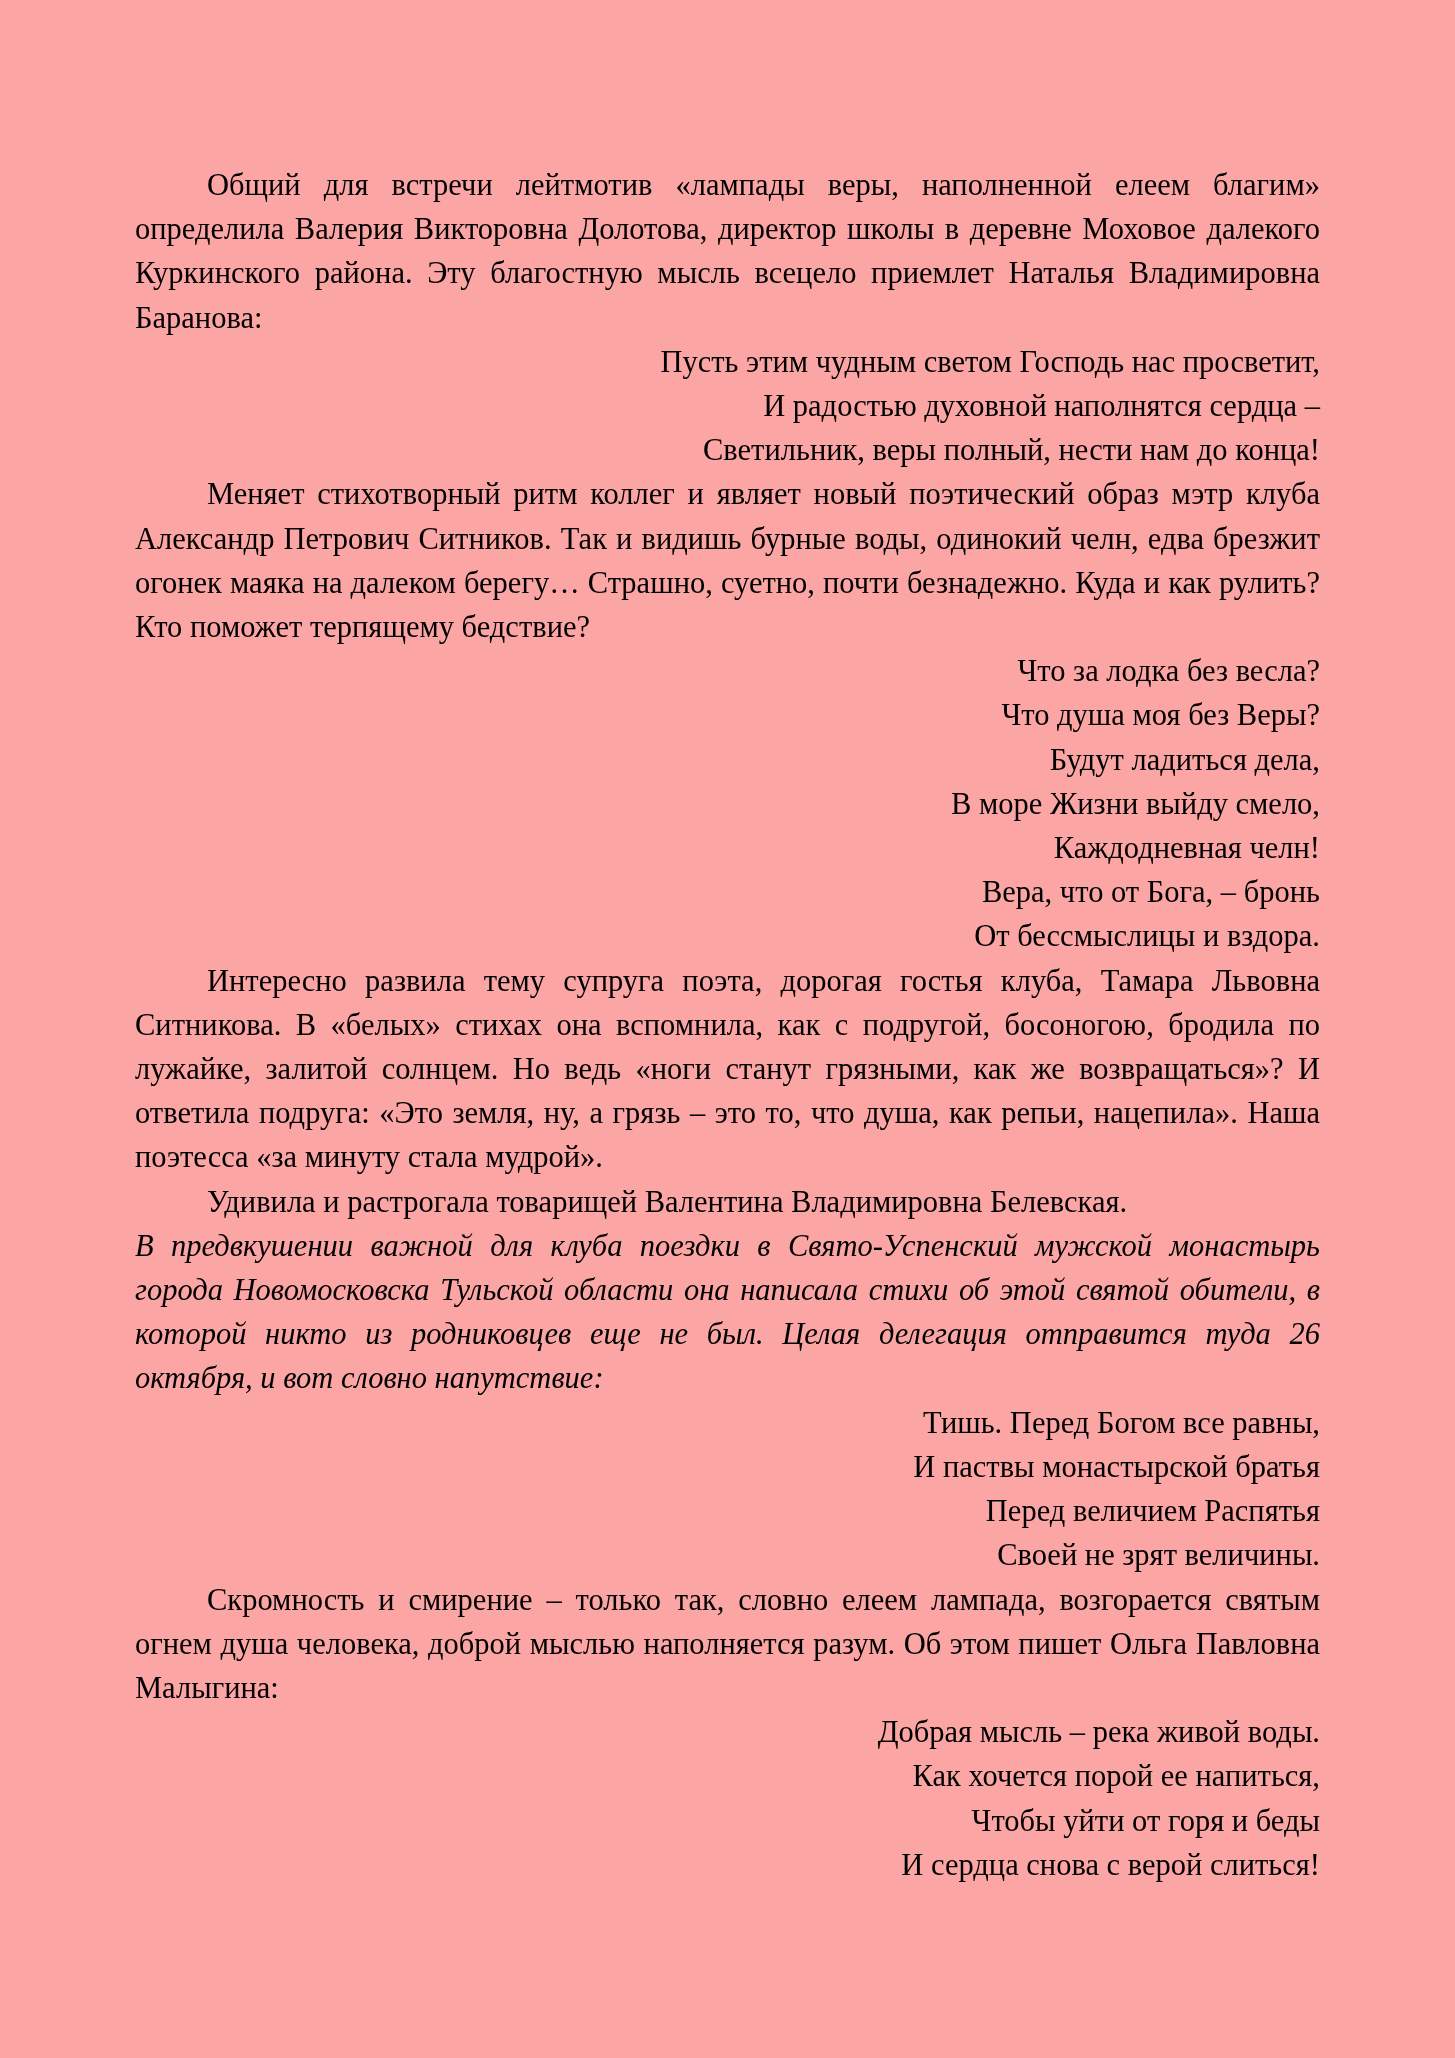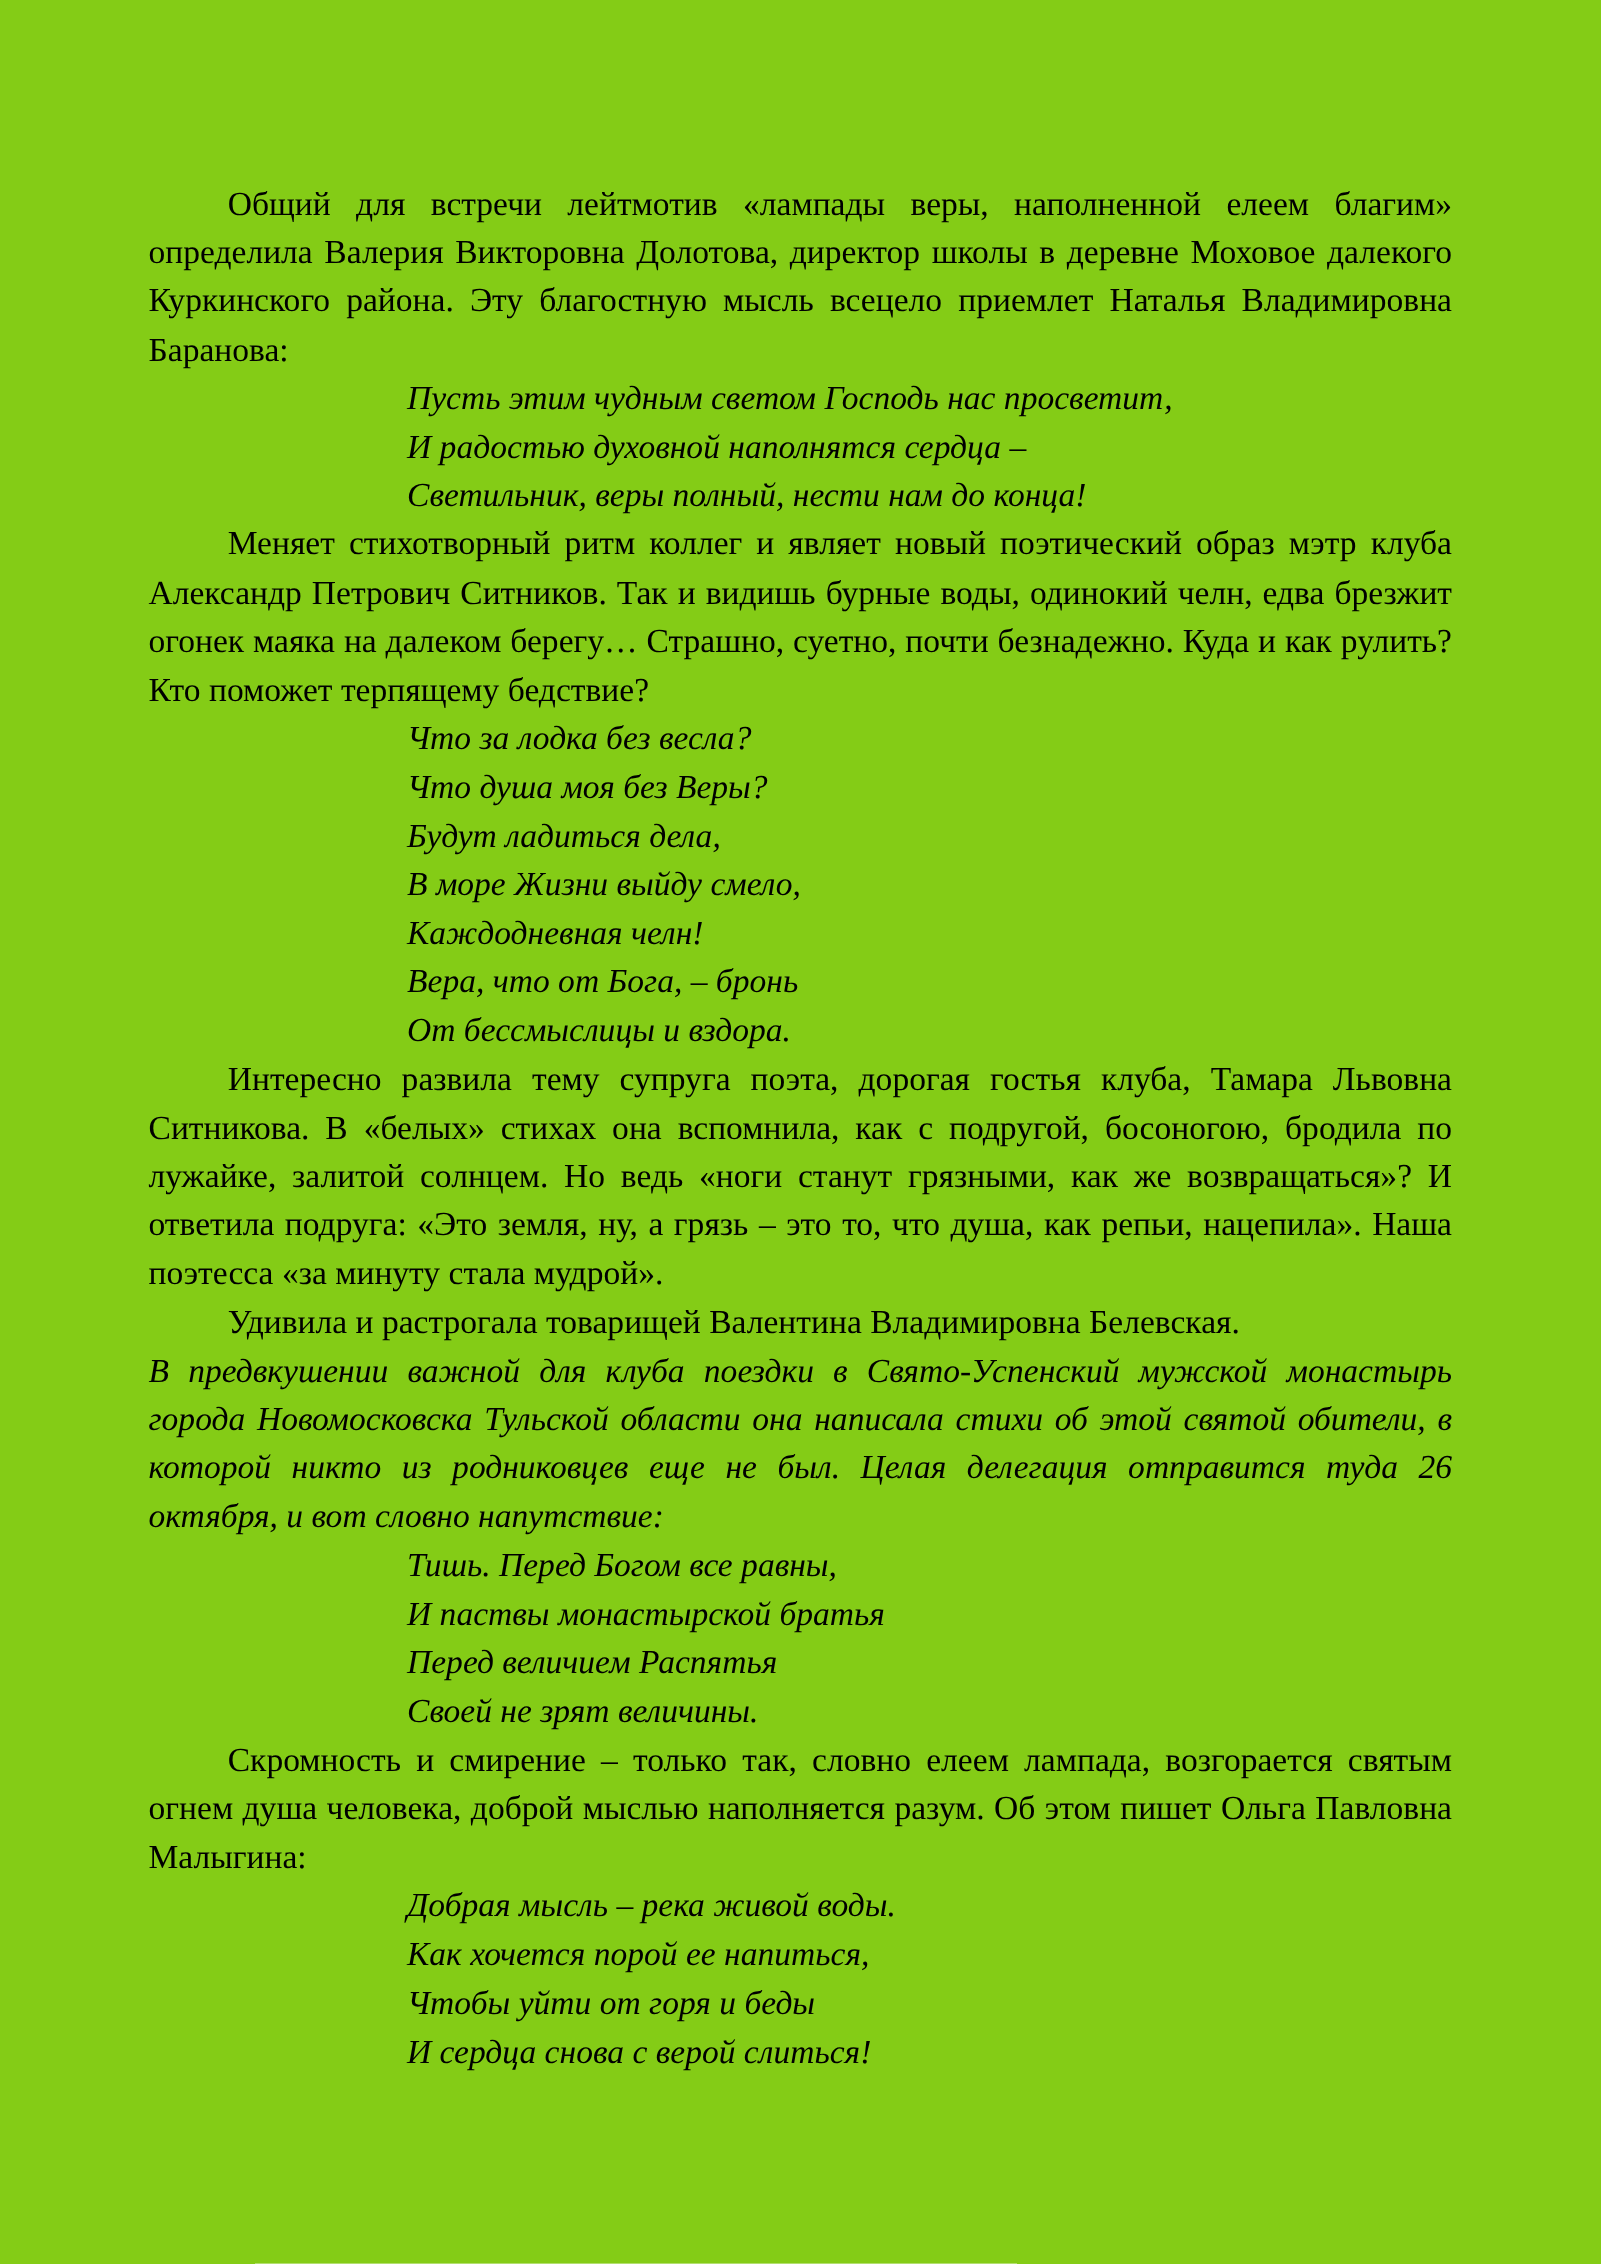--- a/index.html
+++ b/index.html
@@ -5,21 +5,21 @@
 <style>
   html, body {
     margin: 0;
     padding: 0;
     background: #ffffff;
   }
   .page {
     position: relative;
     width: 1455px;
     height: 2058px;
-    background: #84cc16;
+    background: #fca5a5;
     margin: 0 auto;
     overflow: hidden;
   }
   .content {
     position: absolute;
     left: 135px;
     top: 163px;
     width: 1185px;
     font-family: "Liberation Serif", "DejaVu Serif", serif;
     font-size: 30.5px;
@@ -44,22 +44,21 @@
 
   
   .verse {
     margin: 0;
     padding: 0;
     padding-left: 235px;
   }
   .verse .line {
     display: block;
     white-space: pre;
-    text-align: left;
-    font-style: italic;
+    text-align: right;
   }
 </style>
 </head>
 <body>
 
 <div class="page">
   <div class="content" id="body-root">
       <p class="para">Общий для встречи лейтмотив «лампады веры, наполненной елеем благим» определила Валерия Викторовна Долотова, директор школы в деревне Моховое далекого Куркинского района. Эту благостную мысль всецело приемлет Наталья Владимировна Баранова:</p>
       <div class="verse">
         <span class="line">Пусть этим чудным светом Господь нас просветит,</span>

